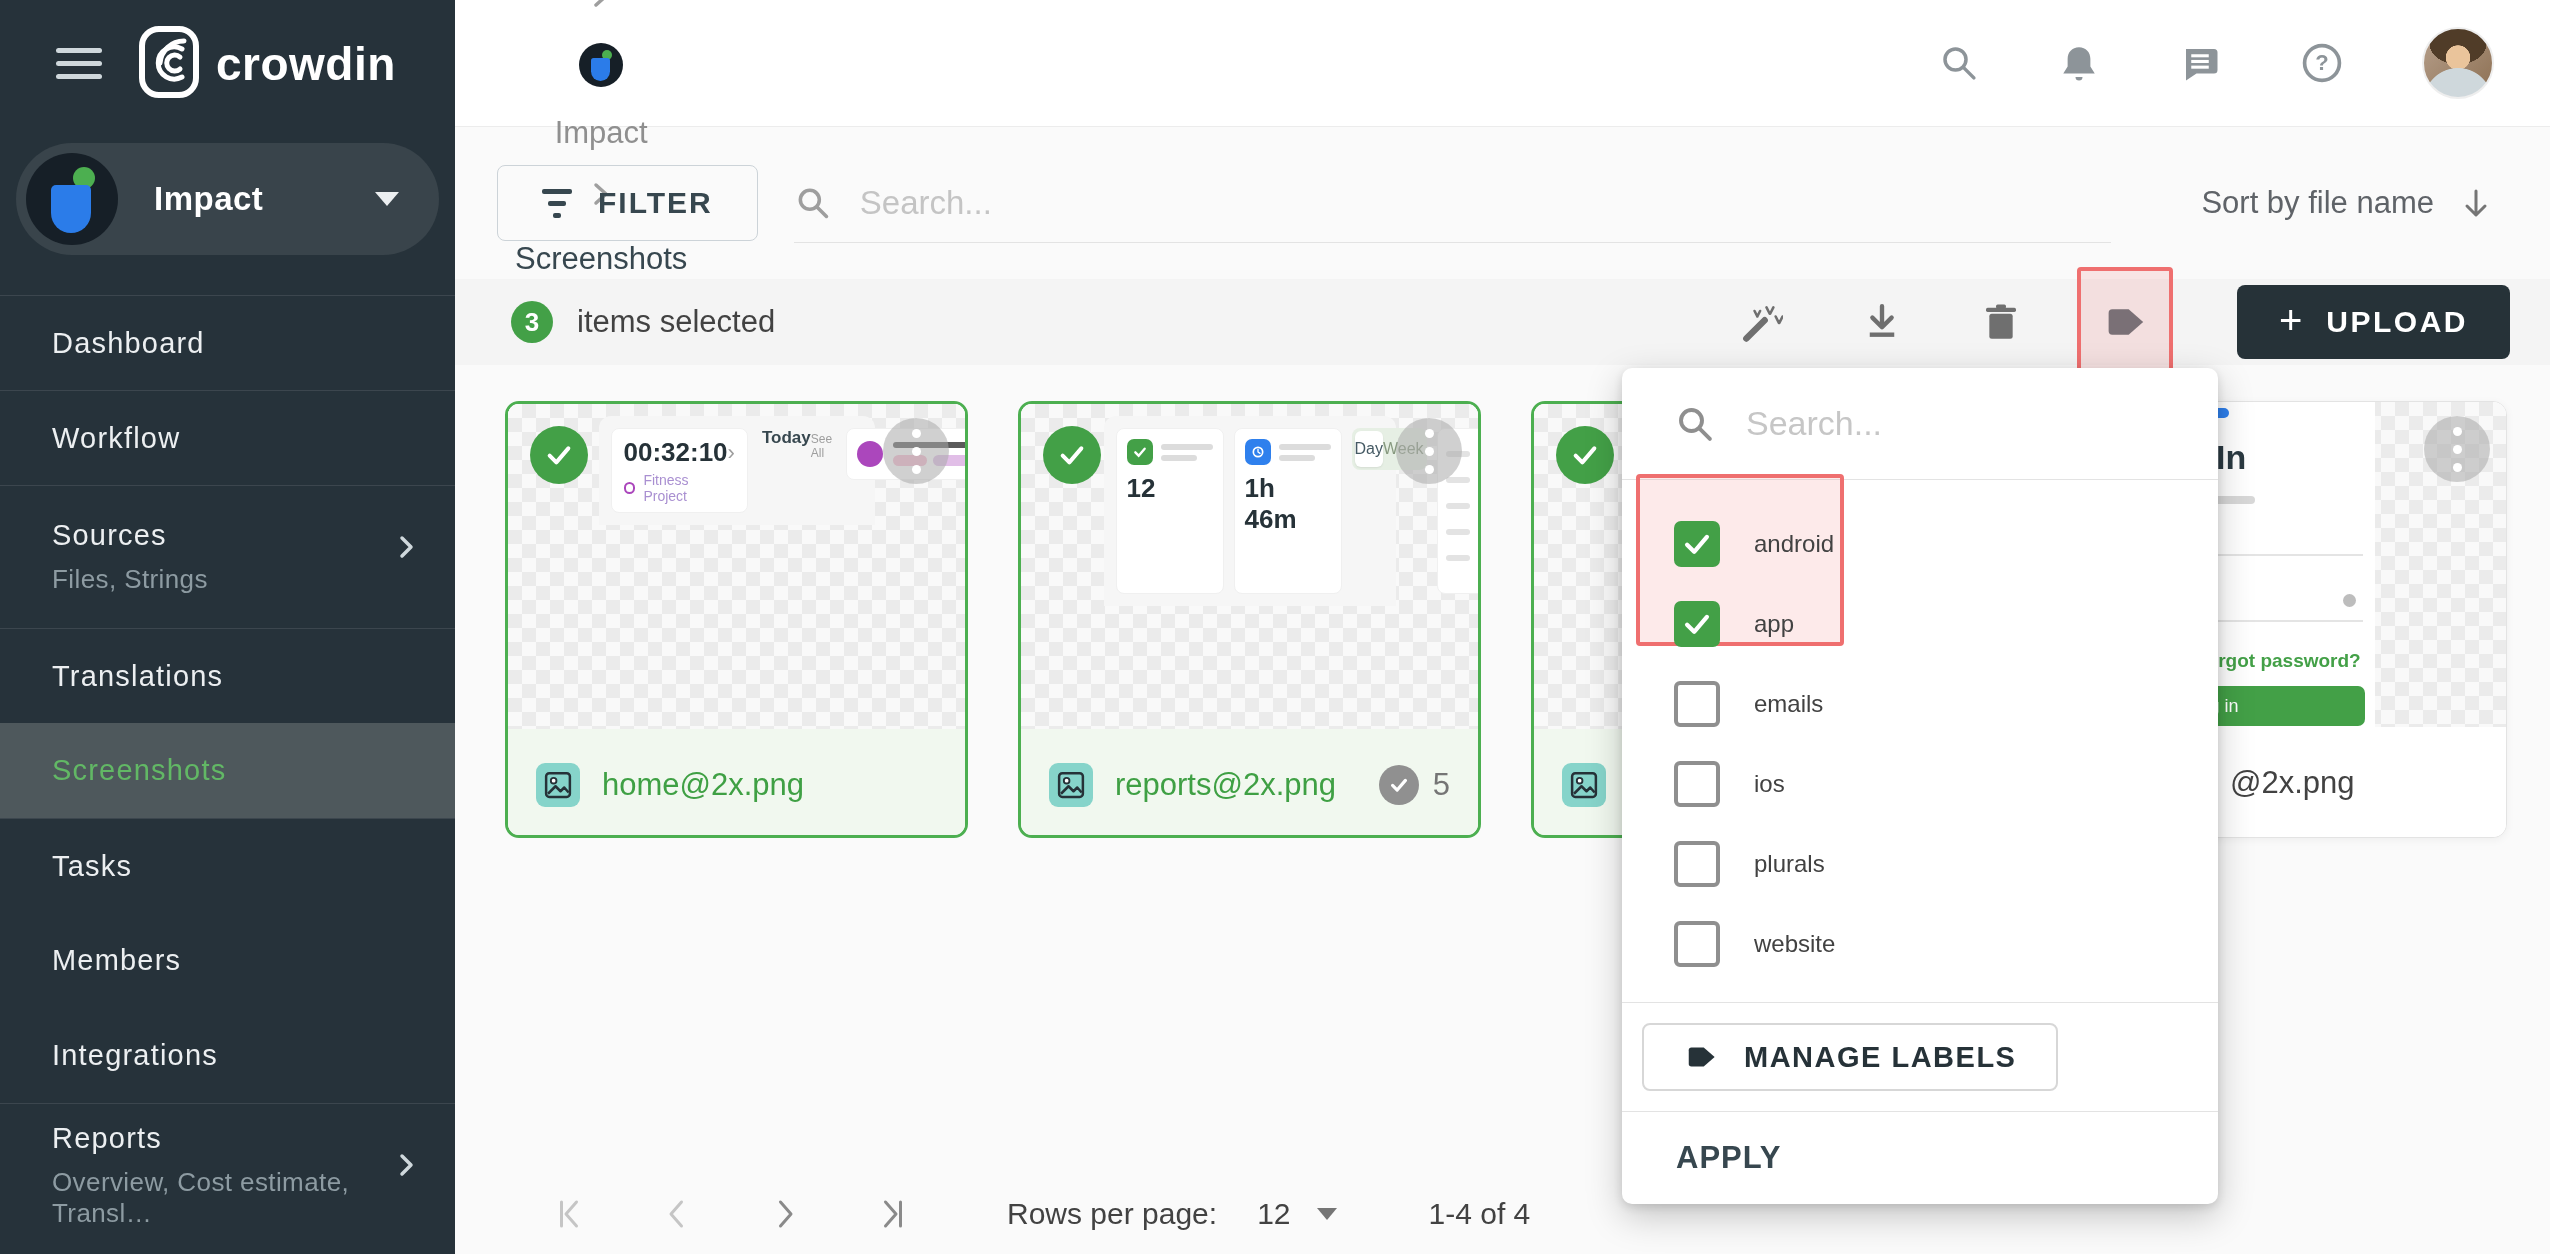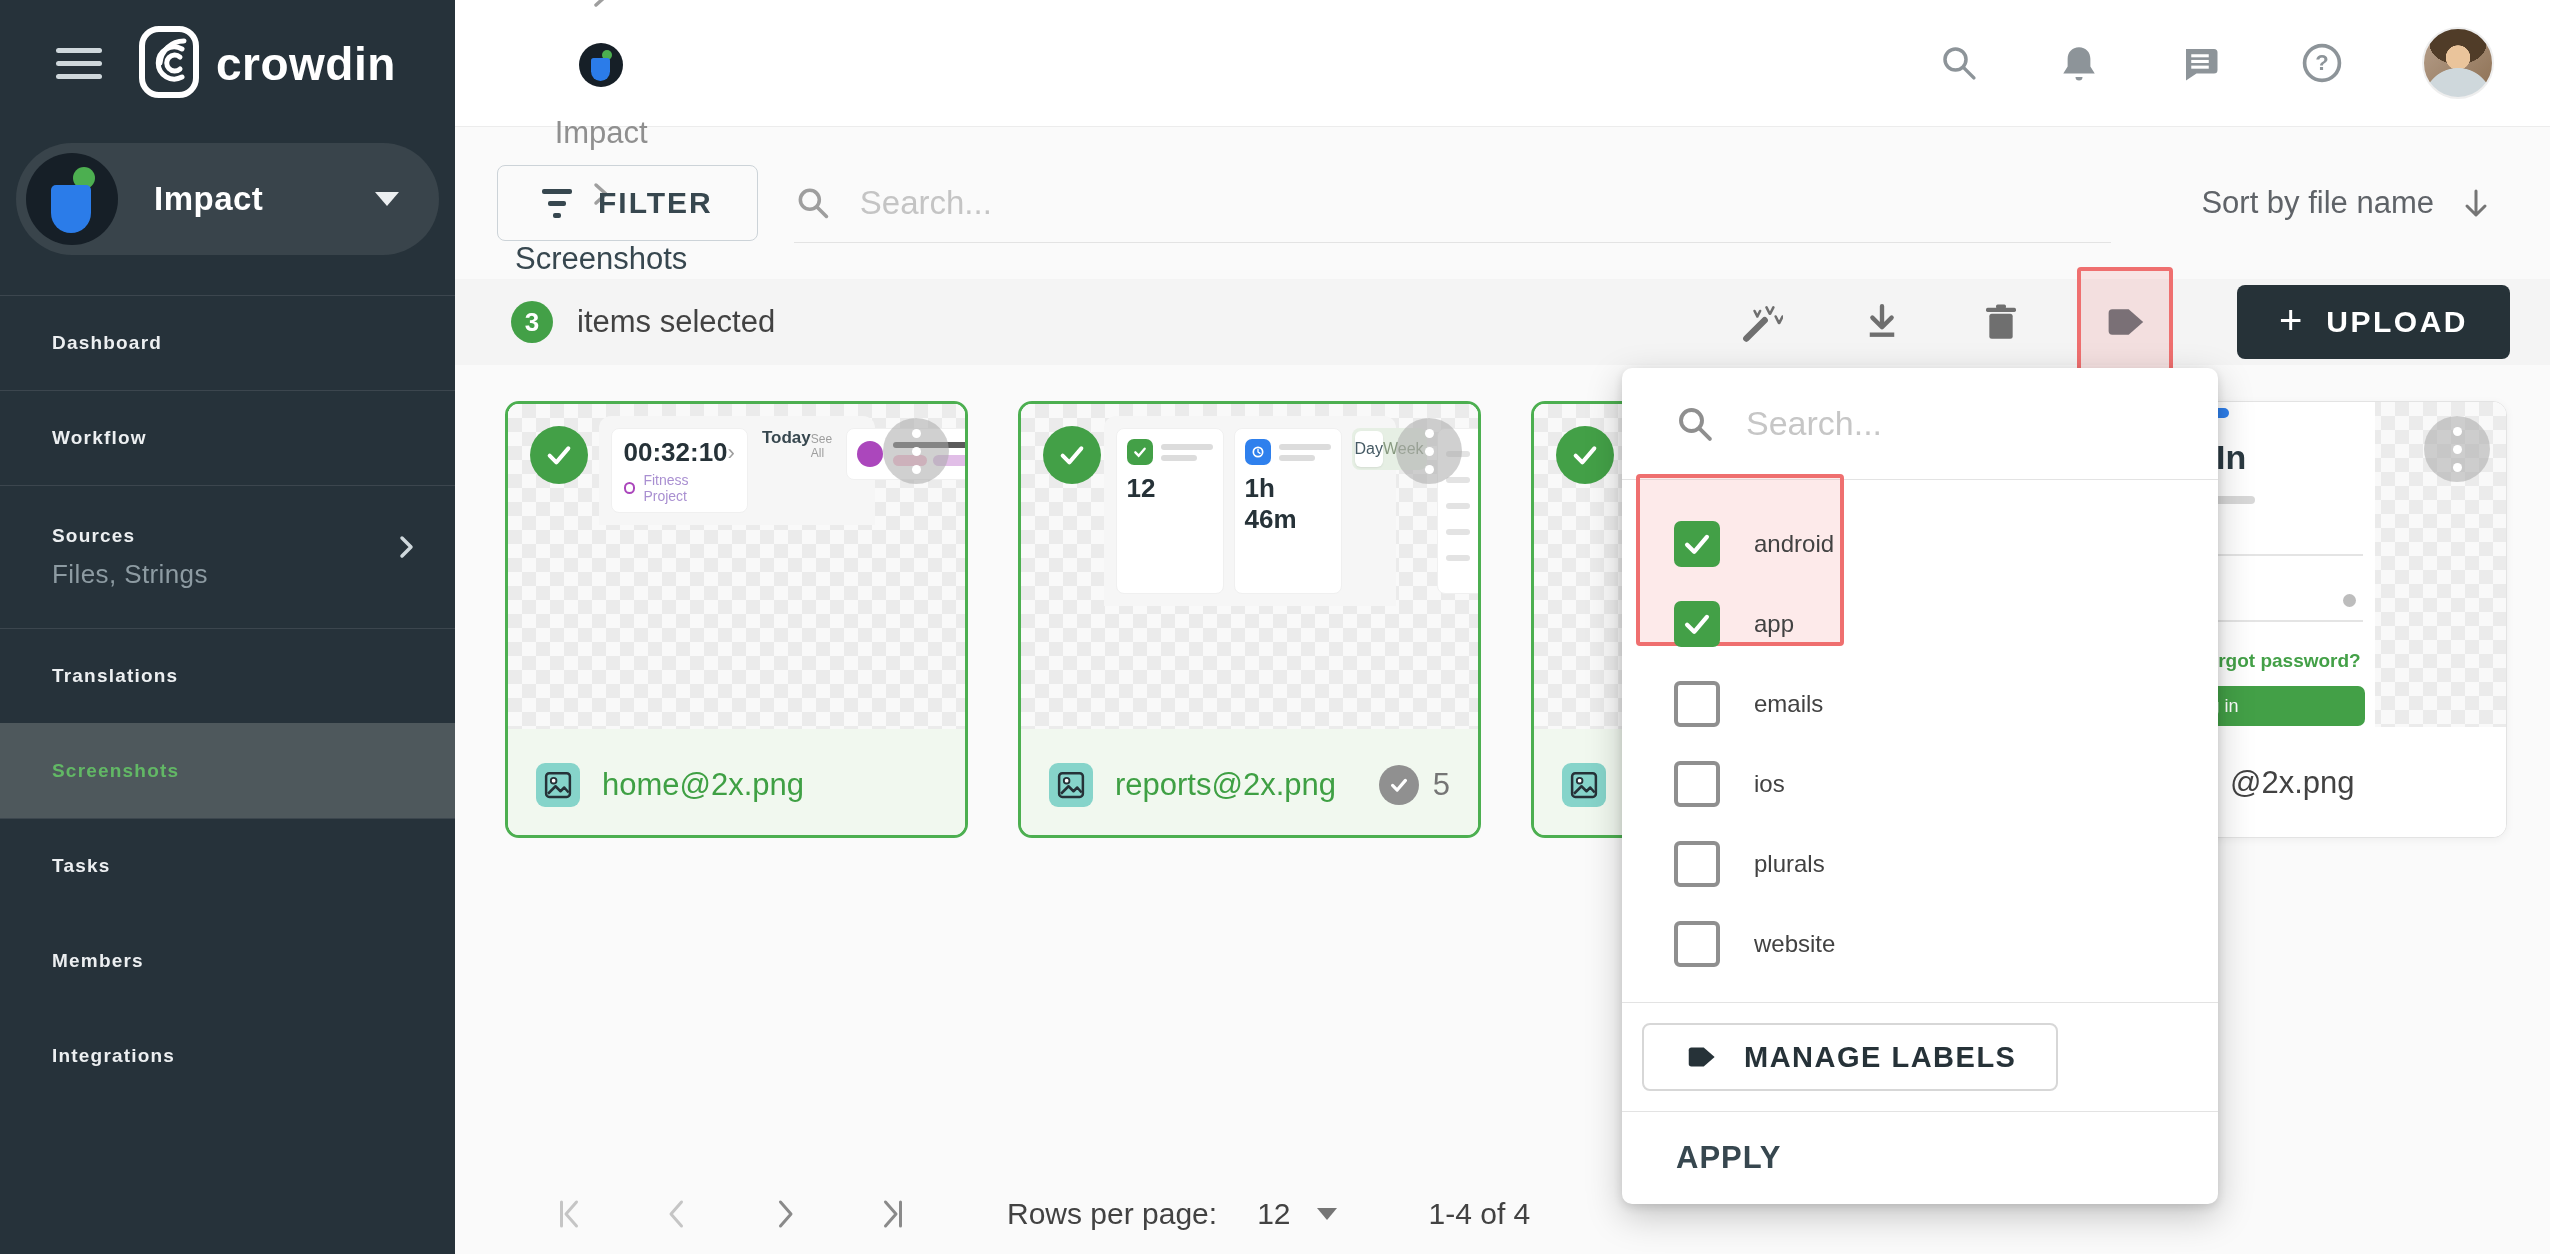--- a/index.html
+++ b/index.html
@@ -28,21 +28,21 @@
   .impact-avatar.small .bblob { width: 19px; height: 23px; left: 12px; top: 15px; border-radius: 3px 3px 11px 11px; }
   .project-name { color: #ffffff; font-size: 33px; font-weight: 600; margin-left: 36px; letter-spacing: 0.5px; }
   .caret-down { width: 0; height: 0; border-left: 12px solid transparent; border-right: 12px solid transparent;
     border-top: 14px solid #eceff1; margin-left: auto; }
 
   .nav { margin-top: 40px; }
   .nav-item { position: relative; min-height: 95px; display: flex; flex-direction: column; justify-content: center;
     padding-left: 52px; cursor: pointer; }
   .nav-item.bt { border-top: 1px solid rgba(255,255,255,0.10); }
   .nav-item.has-sub { min-height: 143px; }
-  .nav-label { color: #eceff1; font-size: 19px; letter-spacing: 1.2px; font-weight: 700; }
+  .nav-label { color: #eceff1; font-size: 29px; letter-spacing: 1.2px; font-weight: 400; }
   .nav-sub { color: #8d9ba2; font-size: 26px; margin-top: 12px; letter-spacing: 0.4px; }
   .nav-item.active { background: #4e585c; }
   .nav-item.active .nav-label { color: #62b865; }
   .nav-chevron { position: absolute; right: 36px; top: 50%; margin-top: -14px; }
   .nav-item.has-sub .nav-chevron { top: 48px; margin-top: 0; }
 
   
   .main { position: absolute; left: 455px; top: 0; right: 0; bottom: 0; background: #fafafa; }
   .header { height: 127px; background: #ffffff; border-bottom: 1px solid #ececec;
     display: flex; align-items: center; padding: 0 56px 0 60px; }
@@ -256,20 +256,29 @@
         <span class="nav-label">Screenshots</span>
       </div>
       <div class="nav-item bt">
         <span class="nav-label">Tasks</span>
       </div>
       <div class="nav-item">
         <span class="nav-label">Members</span>
       </div>
       <div class="nav-item">
         <span class="nav-label">Integrations</span>
+      </div>
+      <div class="nav-item bt has-sub">
+        <span class="nav-label">Reports</span>
+        <span class="nav-sub">Overview, Cost estimate, Transl…</span>
+        <span class="nav-chevron">
+          <svg width="26" height="26" viewBox="0 0 26 26">
+              <path d="M9 4 l9 9 -9 9" stroke="#cfd8dc" stroke-width="3.5" fill="none" stroke-linecap="round" stroke-linejoin="round"></path>
+            </svg>
+        </span>
       </div>
     </nav>
   </aside>
 
   <div class="main">
 
     <header class="header">
       <div class="breadcrumb">
         <span class="hicon" style="color:#757575;">
           <svg width="40" height="40" viewBox="0 0 48 48">

